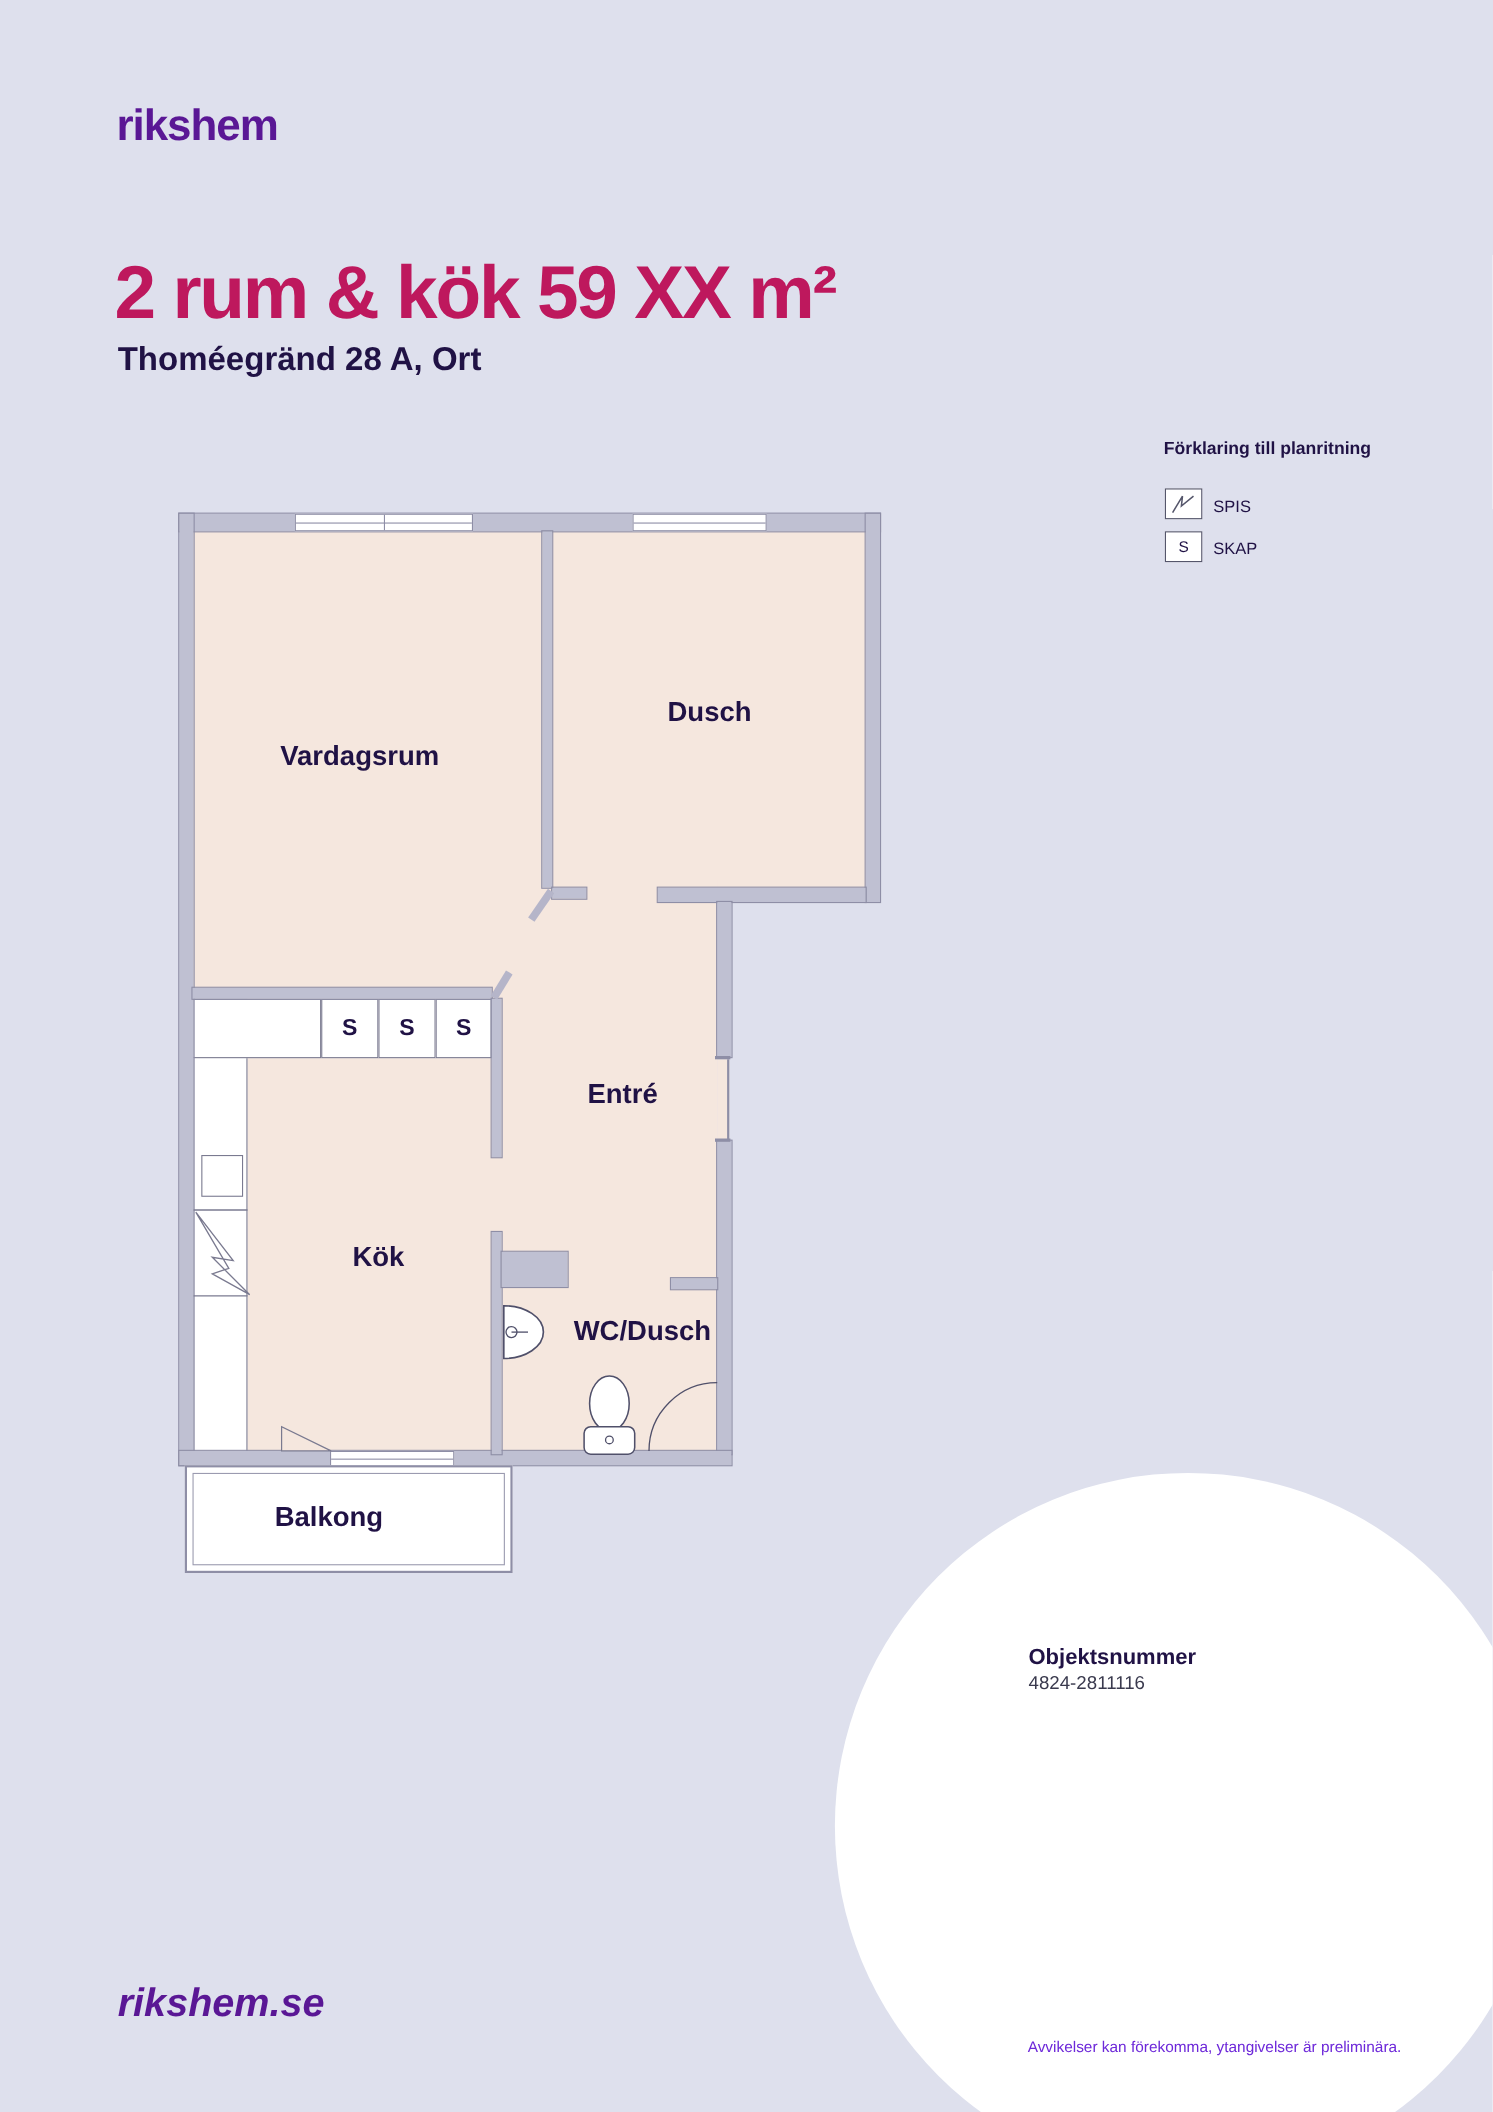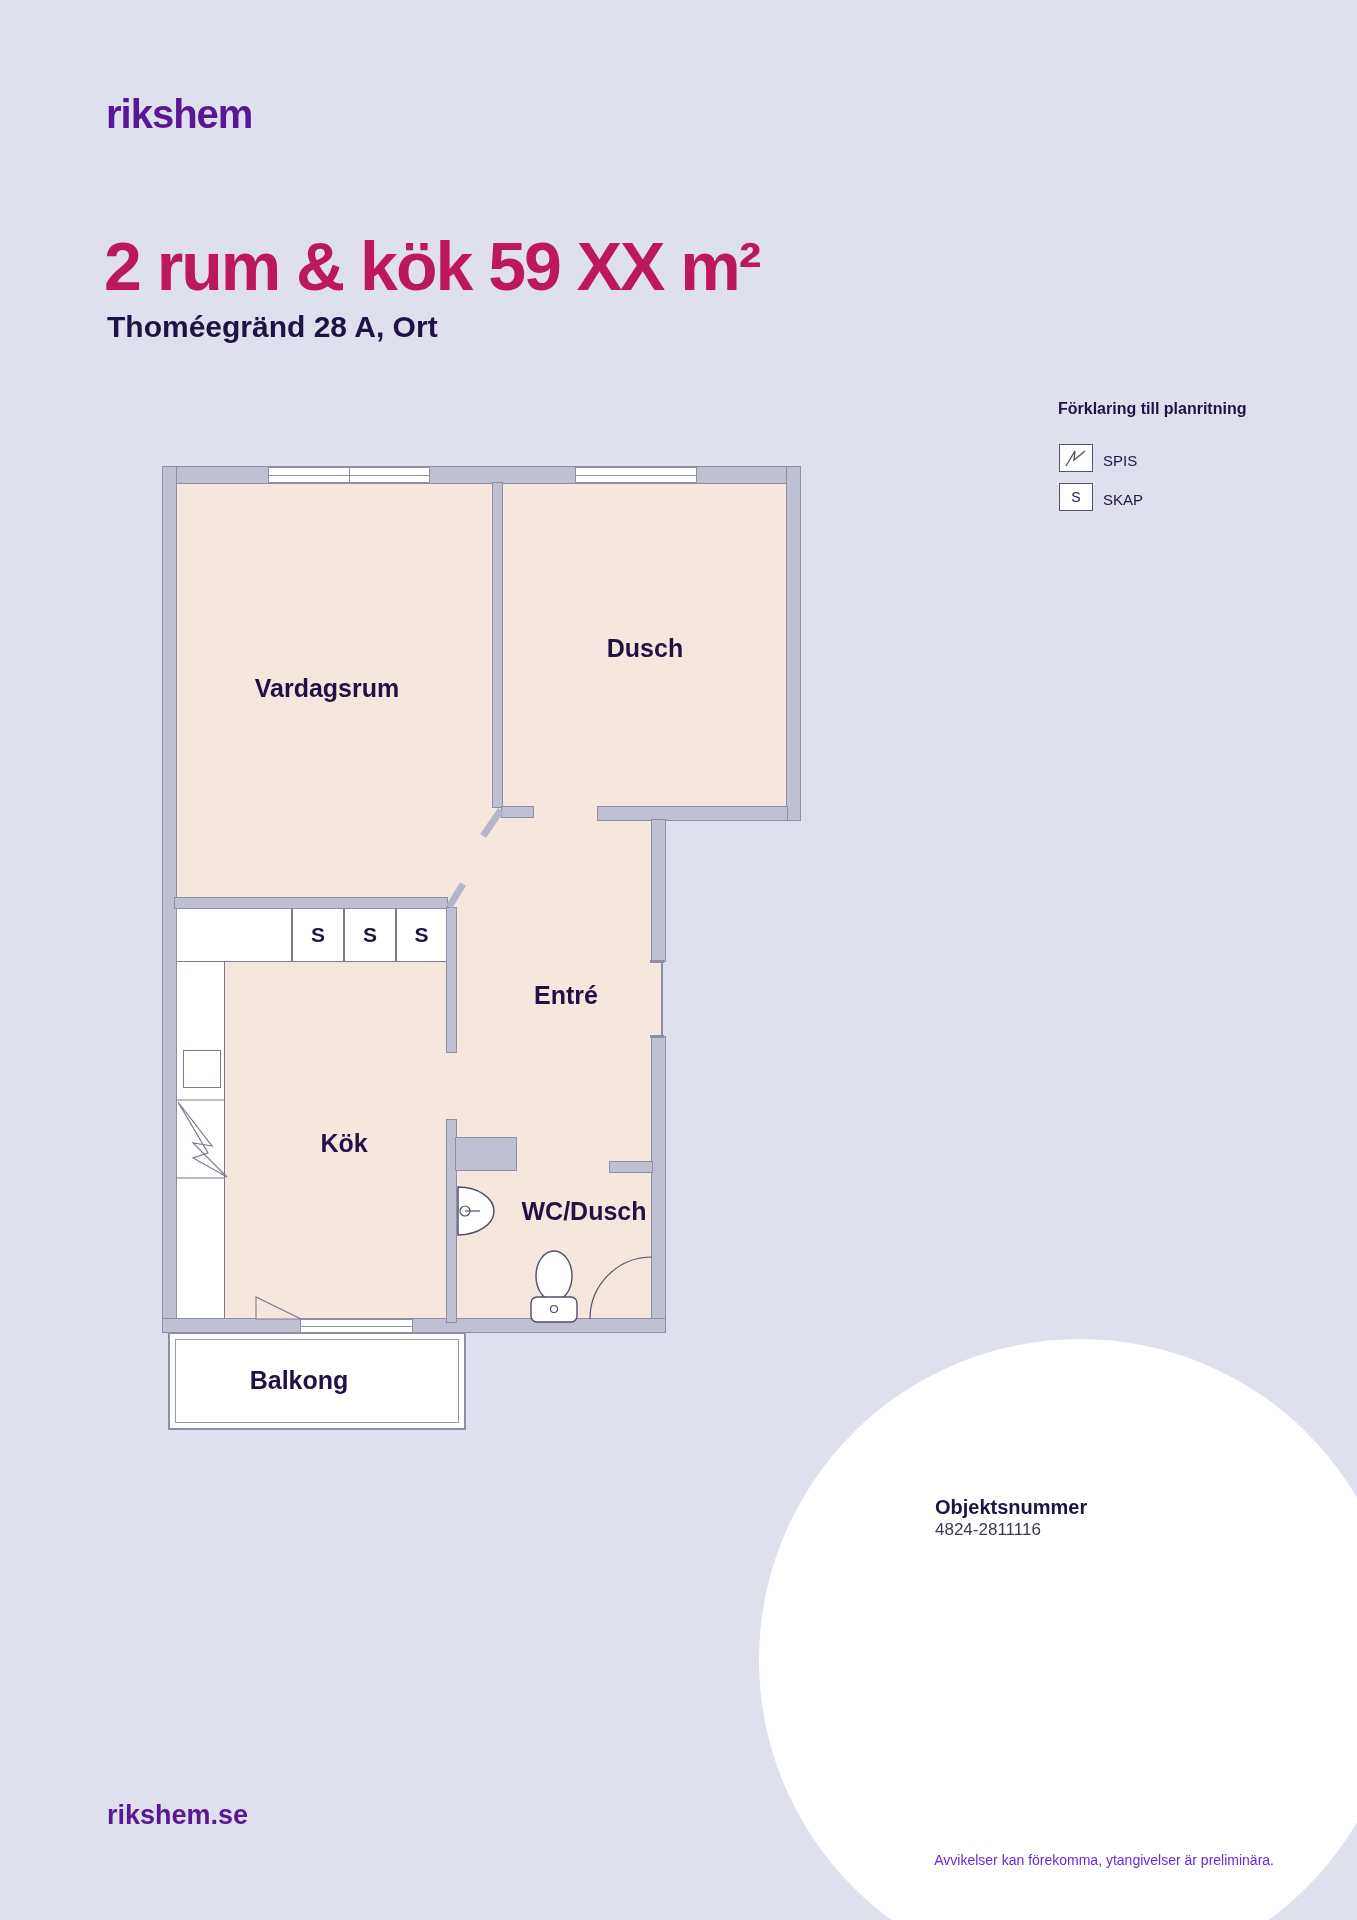--- a/index.html
+++ b/index.html
@@ -27,21 +27,21 @@
   .cap{background:#8e8ea6;}
   .closet{display:flex;align-items:center;justify-content:center;
           font-size:21px;font-weight:700;color:#201245;}
   .balkong-outer{background:#fff;border:2px solid #8e8ea6;box-sizing:border-box;}
   .balkong-inner{position:absolute;left:5px;top:5px;right:5px;bottom:5px;border:1px solid #9b9bb0;}
   .room-label{font-size:25px;font-weight:700;color:#201245;transform:translate(-50%,-50%);white-space:nowrap;}
   
   .circle{left:759px;top:1339px;width:642px;height:642px;border-radius:50%;background:#ffffff;}
   .objnum-h{left:935px;top:1496px;font-size:20px;font-weight:700;color:#201245;}
   .objnum-v{left:935px;top:1520px;font-size:17px;color:#3a3a4e;}
-  .site{left:107px;top:1800px;font-size:27px;font-weight:800;color:#5a1795;}
+  .site{left:107px;top:1800px;font-size:36px;font-weight:800;color:#5a1795;font-style:italic;}
   .disclaimer{right:83px;top:1852px;font-size:14px;color:#6d28d9;}
 </style>
 </head>
 <body>
 
 <div id="page">
 
   <div class="abs logo">rikshem</div>
   <div class="abs title">2 rum &amp; kök 59 XX m²</div>
   <div class="abs subtitle">Thoméegränd 28 A, Ort</div>

